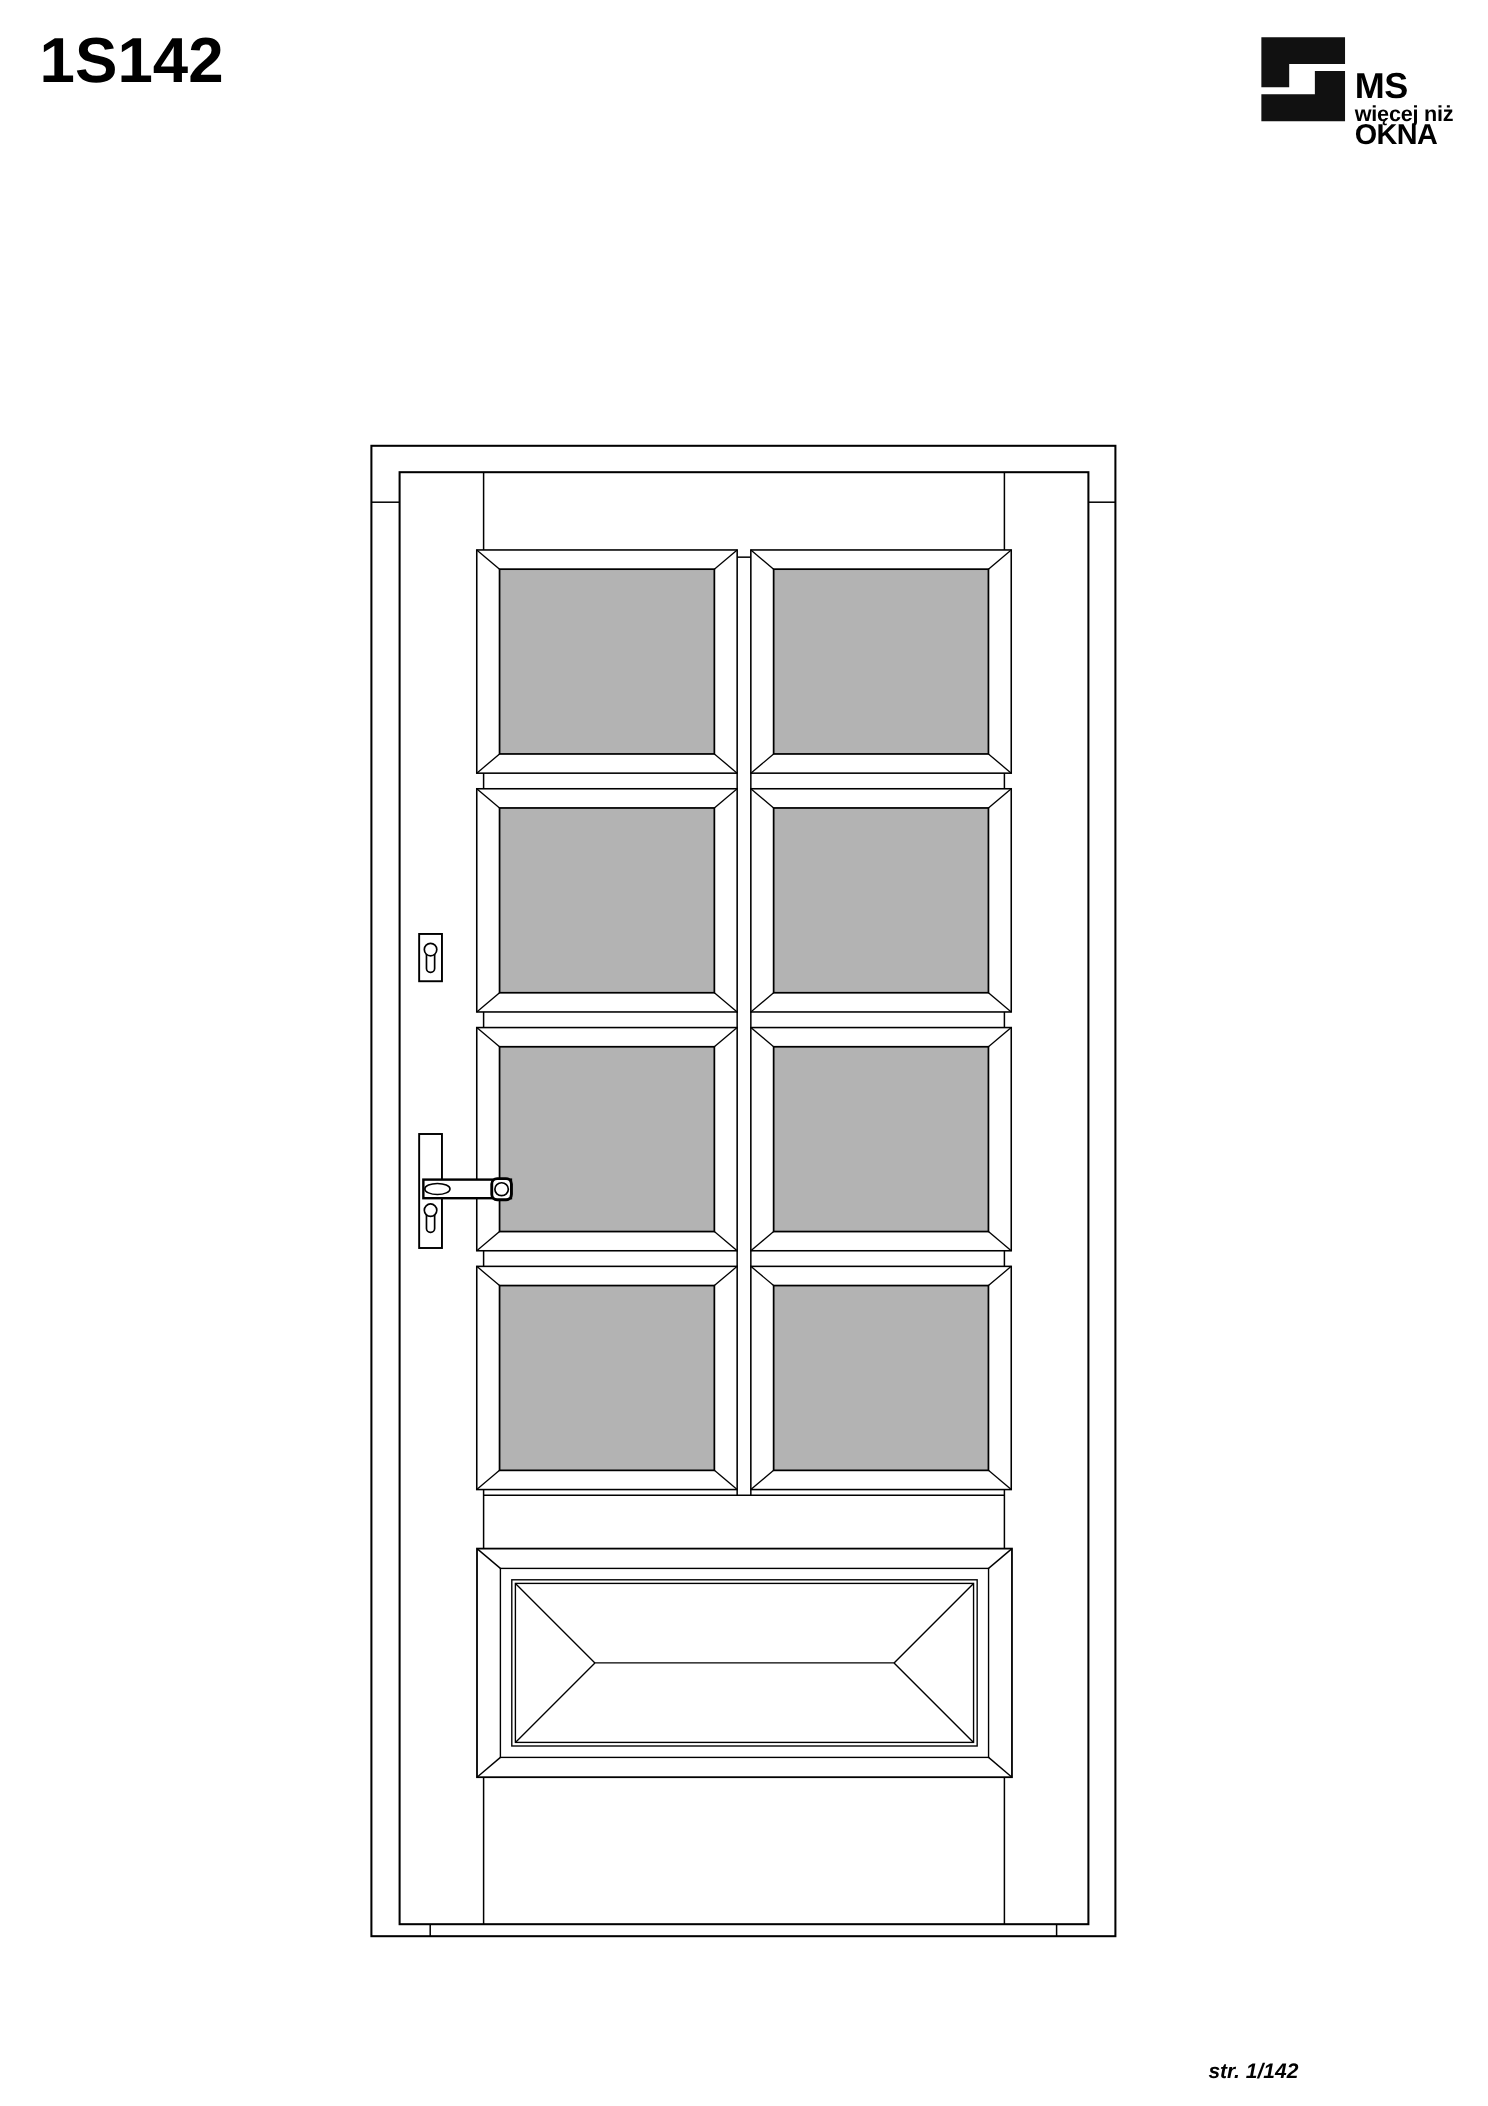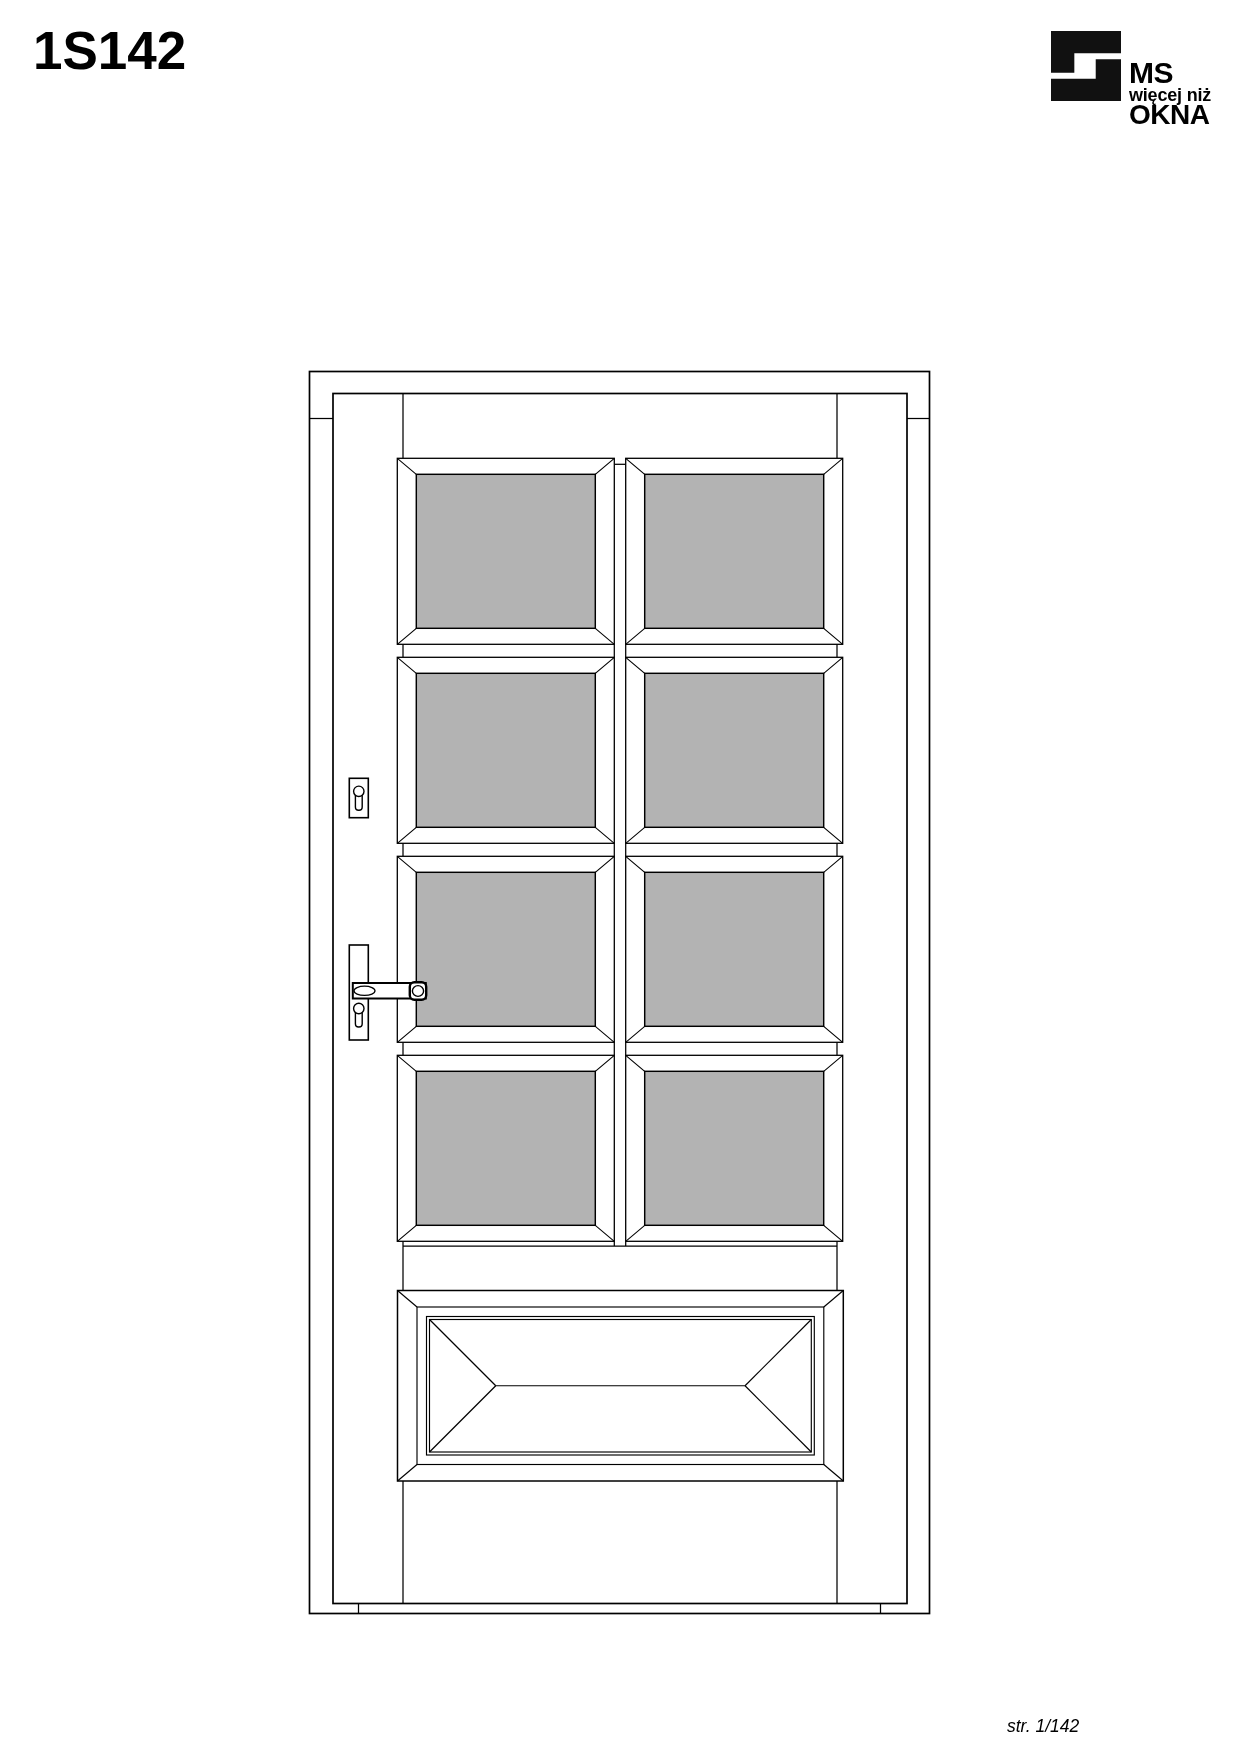--- a/index.html
+++ b/index.html
@@ -9,25 +9,25 @@
     font-family:"Liberation Sans",sans-serif;color:#000;
   }
   .title{
     position:absolute;left:33px;top:24px;margin:0;
     font-size:53px;font-weight:700;line-height:1;letter-spacing:0;
   }
   .logo{position:absolute;left:1032px;top:30px;width:200px;height:74px;margin-left:19px;}
   .logo-icon{position:absolute;left:0;top:0;width:70px;height:72px;}
   .logo-ms{position:absolute;left:78px;top:28px;font-size:30px;font-weight:700;line-height:1;letter-spacing:-0.5px;}
   .logo-sub{position:absolute;left:78px;top:56px;font-size:18px;font-weight:700;line-height:1;letter-spacing:-0.2px;white-space:nowrap;}
-  .logo-okna{position:absolute;left:78px;top:71px;font-size:28px;font-weight:700;line-height:1;letter-spacing:-0.5px;}
+  .logo-okna{position:absolute;left:78px;top:71px;font-size:24px;font-weight:700;line-height:1;letter-spacing:-0.5px;}
   .drawing{position:absolute;left:0;top:0;width:1240px;height:1755px;}
   .footer{
     position:absolute;left:1007px;top:1716px;
-    font-size:17.5px;font-style:italic;line-height:1.2;
+    font-size:17.5px;font-style:italic;line-height:1.2;font-weight:bold;
   }
 </style>
 </head>
 <body>
 
 <div class="page">
 
   <h1 class="title">1S142</h1>
 
   <div class="logo">

